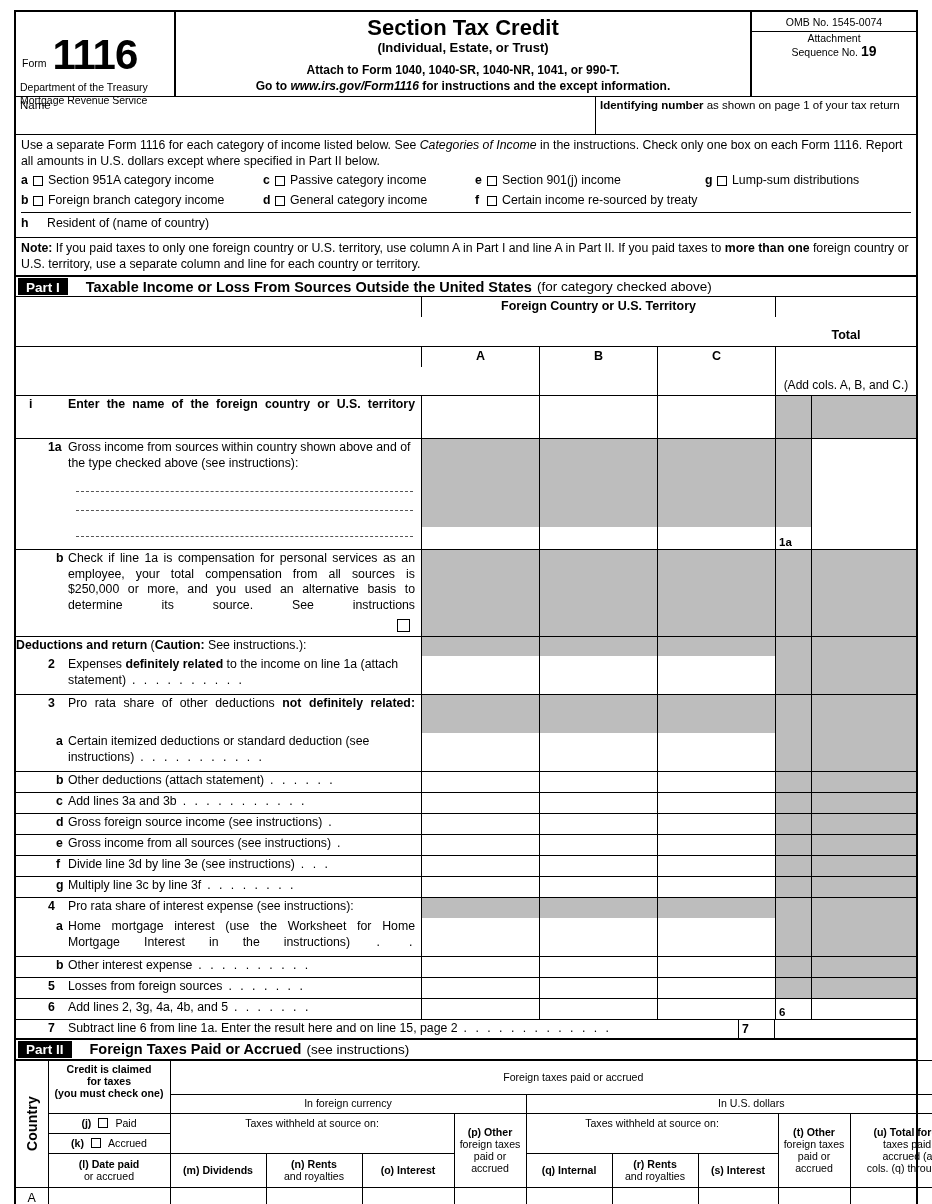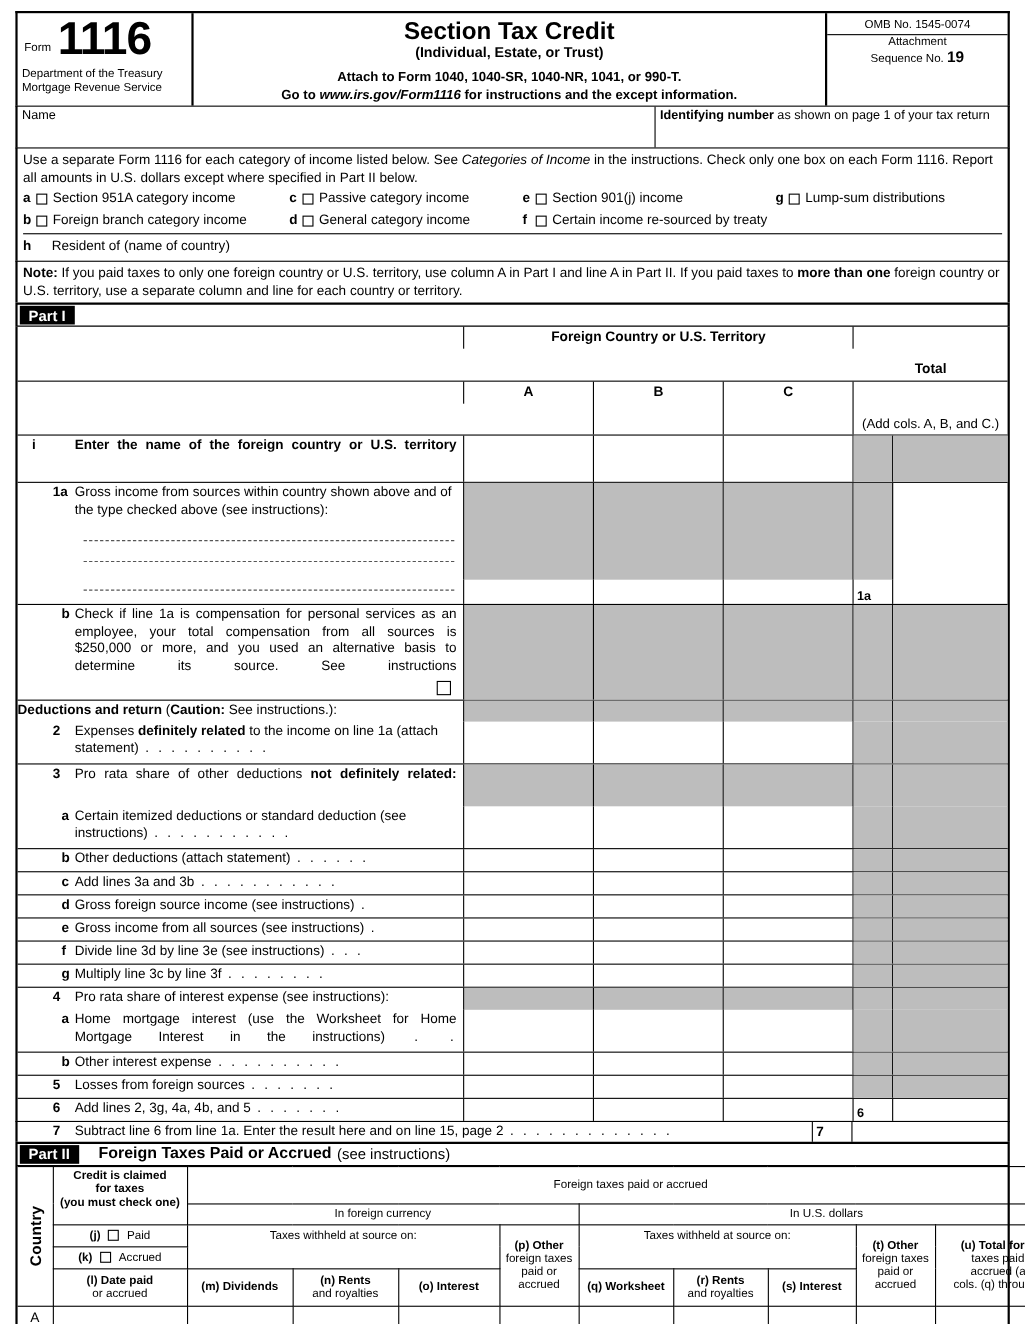--- a/index.html
+++ b/index.html
@@ -42,21 +42,21 @@
     width:160px;
     border-right:2px solid #000;
     box-sizing:border-box;
     padding:3px 4px 0 4px;
     position:relative;
   }
   .mh-formline{display:flex;align-items:flex-end;}
   .mh-form-label{font-size:10.5px;padding-bottom:6px;padding-left:2px;}
   .mh-num{
     font-size:42px;font-weight:bold;letter-spacing:-1px;
-    line-height:40px;padding-left:6px;
+    line-height:40px;padding-left:6px;margin-top:20px;
   }
   .mh-dept{
     font-size:10.5px;line-height:12.5px;margin-top:6px;
   }
   .mh-mid{
     flex:1 1 auto;
     text-align:center;
     padding-top:4px;
     box-sizing:border-box;
   }
@@ -326,20 +326,24 @@
       <span>Resident of (name of country)</span>
     </div>
   </div>
 
   <div class="notebox">
     <span class="b">Note:</span><span> If you paid taxes to only one foreign country or U.S. territory, use column A in Part I and line A in Part II. If you paid taxes to </span><span class="b">more than one</span><span> foreign country or U.S. territory, use a separate column and line for each country or territory.</span>
   </div>
 
   <div class="partbar">
     <div class="parttag">Part I</div>
+    <div class="parttitle">
+      <span>Taxable Income or Loss From Sources Outside the United States</span>
+      <span class="light">(for category checked above)</span>
+    </div>
   </div>
 
   <div class="p1">
 
     <div class="p1row">
       <div class="lbl" style="height:20px;border-right:1px solid #000;"></div>
       <div class="hdrcell" style="width:354px;flex:0 0 354px;border-right:1px solid #000;height:20px;line-height:19px;">Foreign Country or U.S. Territory</div>
       <div class="hdrcell grow" style="height:20px;line-height:19px;">Total</div>
     </div>
 
@@ -714,21 +718,21 @@
         <td style="height:34px;">
           <div><span class="b">(l) Date paid</span></div>
           <div>or accrued</div>
         </td>
         <td><span class="b">(m) Dividends</span></td>
         <td>
           <div class="b">(n) Rents</div>
           <div>and royalties</div>
         </td>
         <td><span class="b">(o) Interest</span></td>
-        <td><span class="b">(q) Worksheet</span></td>
+        <td><span class="b">(q) Internal</span></td>
         <td>
           <div class="b">(r) Rents</div>
           <div>and royalties</div>
         </td>
         <td><span class="b">(s) Interest</span></td>
       </tr>
 
       <tr>
         <td class="noleft rowletter" style="height:22px;">A</td>
         <td></td>

